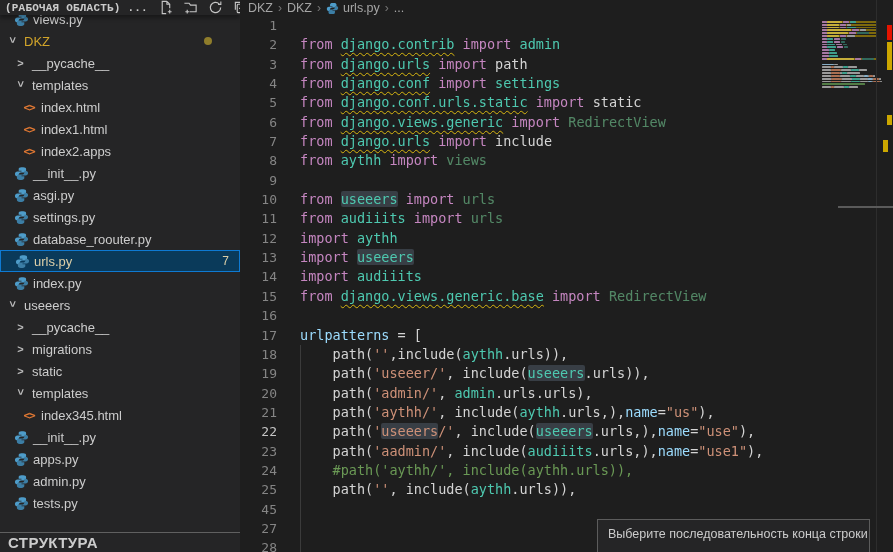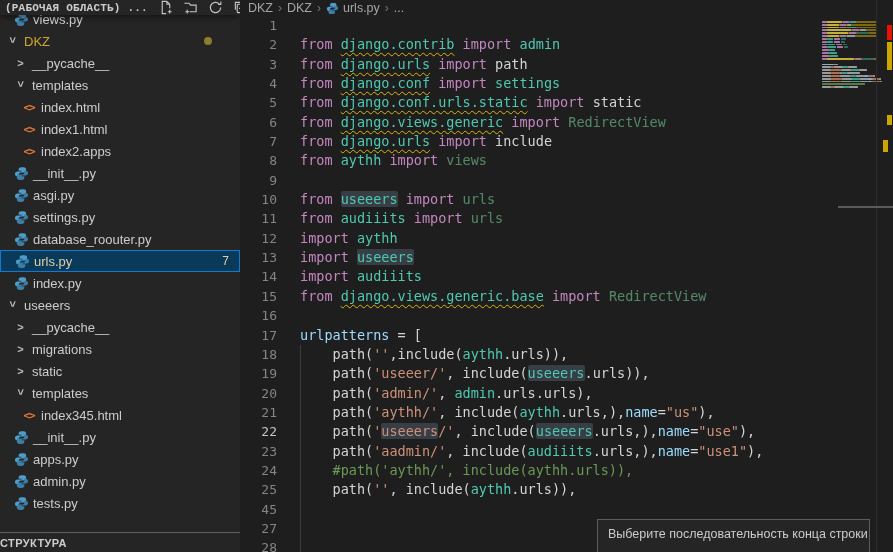--- a/index.html
+++ b/index.html
@@ -30,21 +30,21 @@
   .row.gold .lbl{color:#d2a52a;}
   .row.sel .lbl{color:#dccfa8;}
   .lvl-1{padding-left:5px;} .lvl-2{padding-left:13px;} .lvl-3{padding-left:21px;}
   .badge{position:absolute;right:10px;font-size:12px;color:#dccfa8;}
   .dot{position:absolute;right:28px;width:8px;height:8px;border-radius:50%;background:#8f7d2b;}
   .html-glyph{color:#e37933;font-size:11px;font-weight:bold;letter-spacing:-1px;font-family:"DejaVu Sans Mono",monospace;}
   #sb-bottom{
     position:absolute;left:0;bottom:0;width:240px;height:19px;background:#252526;z-index:6;
     border-top:1px solid #606060;display:flex;align-items:center;
   }
-  #sb-bottom span{font-size:11px;font-weight:bold;color:#cccccc;letter-spacing:.4px;}
+  #sb-bottom span{font-size:15px;font-weight:bold;color:#cccccc;padding-left:8px;letter-spacing:.4px;}
   
   #breadcrumb{
     position:absolute;left:248px;top:0;height:16px;display:flex;align-items:center;
     font-size:12.5px;color:#a5a5a5;gap:5px;z-index:2;
   }
   #breadcrumb .sep{color:#767676;font-size:12px;}
   #breadcrumb .bc-item{display:flex;align-items:center;gap:4px;}
   #code{
     position:absolute;left:241px;top:16px;width:580px;
     font-family:"DejaVu Sans Mono","Liberation Mono",monospace;font-size:13.5px;line-height:19.35px;

